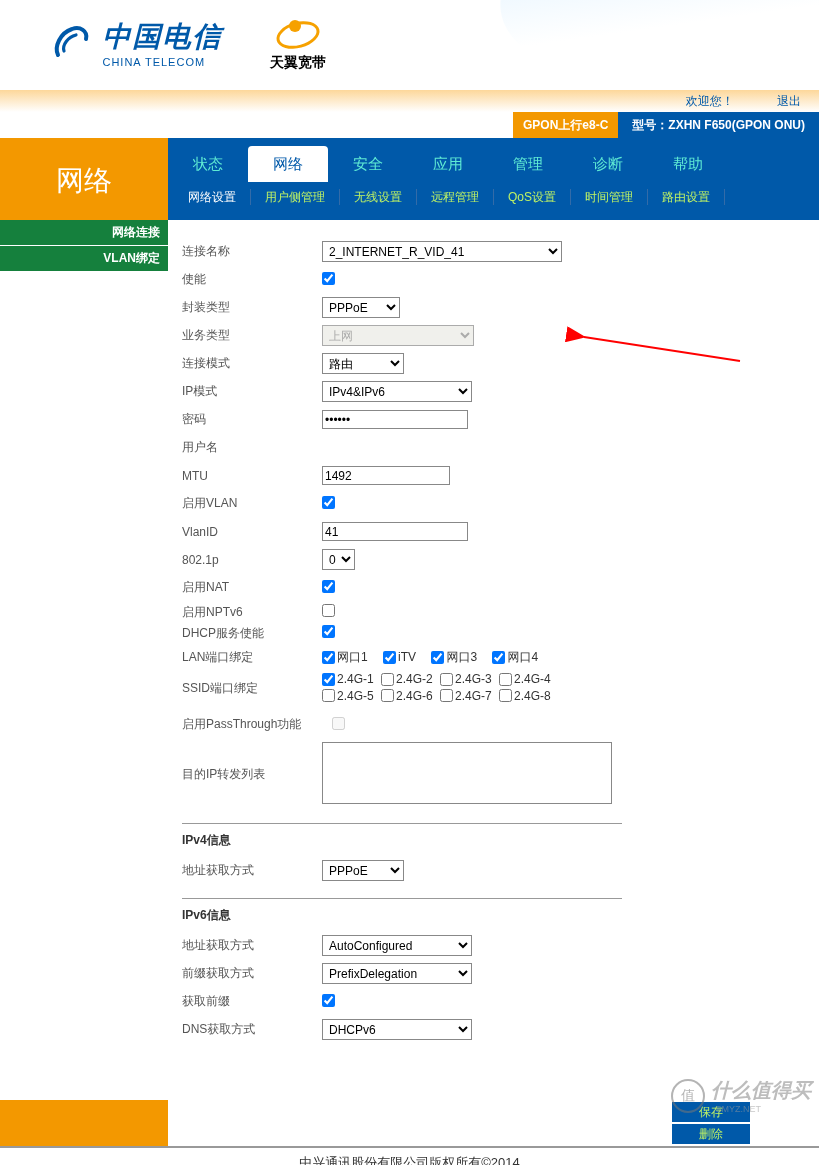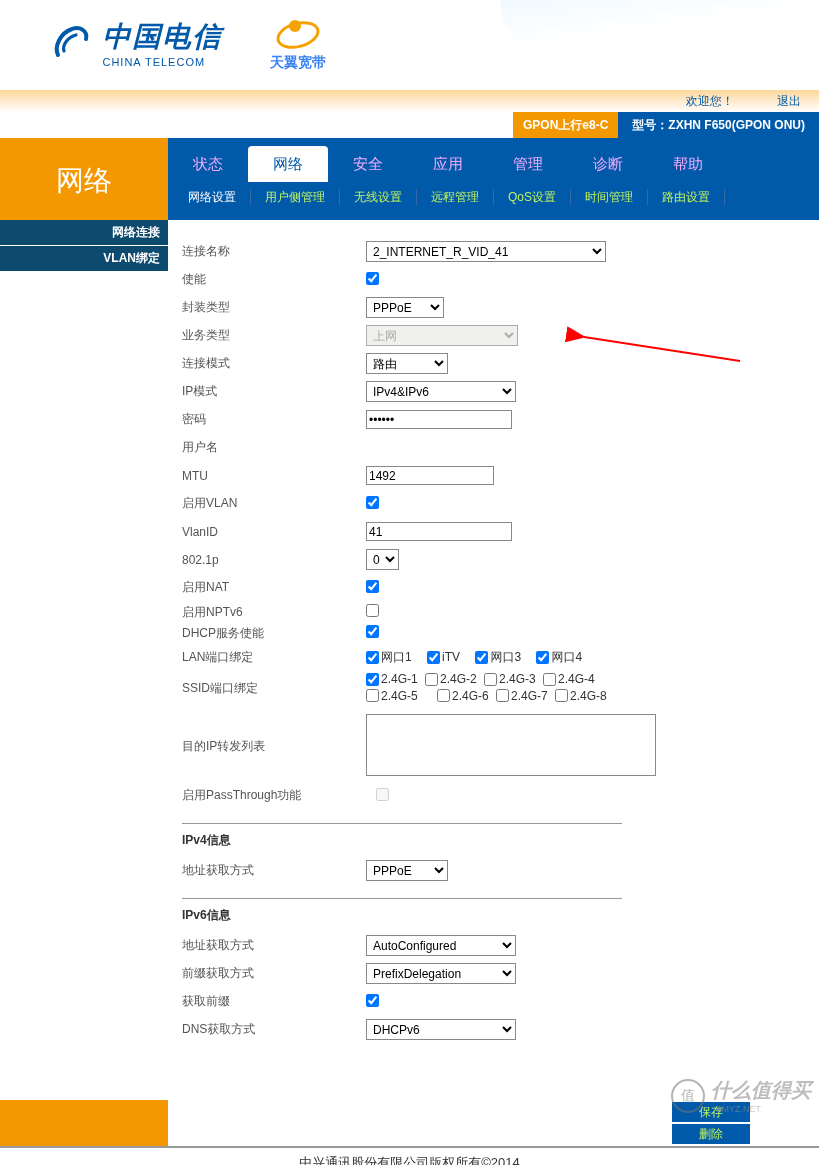--- a/index.html
+++ b/index.html
@@ -10,43 +10,43 @@
 .hdr-swoosh { position: absolute; right: -60px; top: -110px; width: 380px; height: 190px; border-radius: 50%; background: linear-gradient(180deg,#d9efff 0%, #fff 70%); transform: rotate(-8deg); }
 .logo-ct { position: absolute; left: 50px; top: 18px; }
 .ct-mark { display:inline-block; vertical-align:middle; }
 .ct-txt { display:inline-block; vertical-align:middle; margin-left:4px; }
 .ct-zh { font-size: 28px; color: #0059a9; font-weight: bold; letter-spacing: 2px; font-style: italic; }
 .ct-en { font-size: 11px; color: #0059a9; letter-spacing: 1px; }
 .logo-ty { position: absolute; left: 270px; top: 18px; text-align: center; }
 .ty-mark { width: 50px; height: 32px; margin: 0 auto 4px; position: relative; }
 .ty-ring { width: 44px; height: 26px; border: 3px solid #f6a100; border-radius: 50%; position: absolute; left: 3px; top: 4px; transform: rotate(-15deg); }
 .ty-dot { width: 12px; height: 12px; background: #f6a100; border-radius: 50%; position: absolute; left: 16px; top: 2px; }
-.ty-txt { font-size: 14px; color: #3b82f6; font-weight: bold; }
+.ty-txt { font-size: 14px; color: #000000; font-weight: bold; }
 
 .info-bar { height: 22px; background: linear-gradient(180deg,#fdd79a 0%,#fff 100%); text-align: right; padding-right: 18px; font-size: 12px; color: #0059a9; line-height: 22px; }
 .info-bar .logout { margin-left: 40px; cursor: pointer; }
 .model-bar { height: 26px; background: #fff; text-align: right; font-size: 12px; }
 .model-bar .gpon { display:inline-block; background:#f39800; color:#fff; height:26px; line-height:26px; padding:0 10px; font-weight:bold; }
 .model-bar .model { display:inline-block; background:#0059a9; color:#fff; height:26px; line-height:26px; padding:0 14px; font-weight:bold; font-family:"Courier New",monospace; }
 
 .main-row { display:flex; }
 .cat-title { width:168px; background:#f39800; color:#fff; font-size:28px; text-align:center; padding-top:24px; height:82px; }
 .tabs-area { flex:1; background:#0059a9; height:82px; position:relative; }
 .tab-strip { display:flex; height:44px; align-items:flex-end; padding-top:8px; }
-.tab { color:#f0abfc; font-size:15px; width:80px; text-align:center; height:36px; line-height:36px; cursor:pointer; }
+.tab { color:#5eead4; font-size:15px; width:80px; text-align:center; height:36px; line-height:36px; cursor:pointer; }
 .tab.active { background:#fff; color:#0059a9; border-radius:4px 4px 0 0; }
 .subtab-strip { background:#0059a9; display:flex; height:30px; align-items:center; padding-left:6px; font-size:12px; }
 .subtab { color:#bef264; padding:0 14px; border-right:1px solid #336ba8; cursor:pointer; line-height:16px; }
 .subtab.active { color:#fff; }
 
 .body-row { display:flex; min-height:880px; }
 .sidebar { width:168px; background:#fff; }
-.side-item { background:#0c4a6e; color:#fff; font-size:12px; text-align:right; padding:4px 8px; border-bottom:1px solid #fff; cursor:pointer; font-weight:bold; }
+.side-item { background:#15803d; color:#fff; font-size:12px; text-align:right; padding:4px 8px; border-bottom:1px solid #fff; cursor:pointer; font-weight:bold; }
 .content { flex:1; padding:18px 14px 10px 14px; font-size:12px; color:#333; position:relative; }
-.frow { display:flex; align-items:center; min-height:27px; margin-bottom:1px;gap:44px; }
+.frow { display:flex; align-items:center; min-height:27px; margin-bottom:1px; }
 .frow .lbl { width:140px; color:#555; }
 .frow .ctrl { flex:1; }
 select, input[type=text], input[type=password], textarea { font-size:12px; border:1px solid #888; background:#fff; padding:1px 2px; font-family:inherit; }
 select { height:21px; }
 input[type=text], input[type=password] { height:19px; }
 input[disabled], select[disabled] { background:#ebebe4; color:#888; }
 textarea { width:290px; height:62px; resize:none; }
 .chk-lbl { margin-right:12px; font-size:12px; display:inline-flex; align-items:center; }
 .chk-lbl input { margin-right:2px; }
 hr.sep { border:none; border-top:1px solid #999; margin:14px 0 8px; width:440px; }
@@ -254,48 +254,48 @@
             <label class="chk-lbl" style="margin-right:4px">
                 <input type="checkbox" style="">
                 <span>2.4G-3</span>
               </label>
             <label class="chk-lbl" style="margin-right:4px">
                 <input type="checkbox" style="">
                 <span>2.4G-4</span>
               </label>
           </div>
           <div>
-            <label class="chk-lbl" style="margin-right:16px">
+            <label class="chk-lbl" style="margin-right:4px">
                 <input type="checkbox" style="">
                 <span>2.4G-5</span>
               </label>
             <label class="chk-lbl" style="margin-right:4px">
                 <input type="checkbox" style="">
                 <span>2.4G-6</span>
               </label>
             <label class="chk-lbl" style="margin-right:4px">
                 <input type="checkbox" style="">
                 <span>2.4G-7</span>
               </label>
             <label class="chk-lbl" style="margin-right:4px">
                 <input type="checkbox" style="">
                 <span>2.4G-8</span>
               </label>
           </div>
         </div>
+        </div>
+
+      <div class="frow">
+          <div class="lbl" style="width:150px">启用PassThrough功能</div>
+        <div class="ctrl"><input type="checkbox" disabled="" style=""></div>
         </div>
 
       <div class="frow" style="align-items:center;min-height:70px">
           <div class="lbl">目的IP转发列表</div>
         <div class="ctrl"><textarea style=""></textarea></div>
-        </div>
-
-      <div class="frow">
-          <div class="lbl" style="width:150px">启用PassThrough功能</div>
-        <div class="ctrl"><input type="checkbox" disabled="" style=""></div>
         </div>
 
       <hr class="sep">
       <div class="sect-title">IPv4信息</div>
       <div class="frow">
           <div class="lbl">地址获取方式</div>
         <div class="ctrl"><select style="width:82px"><option>PPPoE</option></select></div>
         </div>
 
       <hr class="sep">

